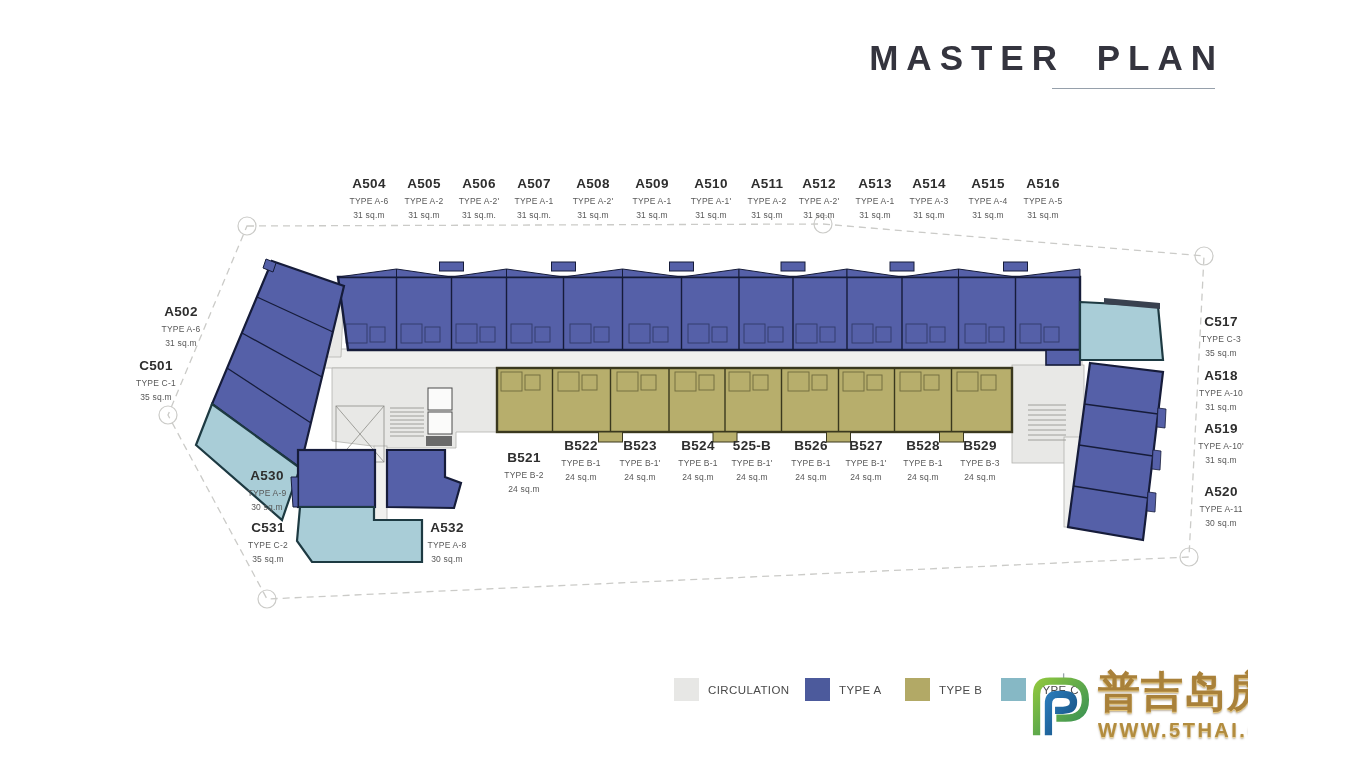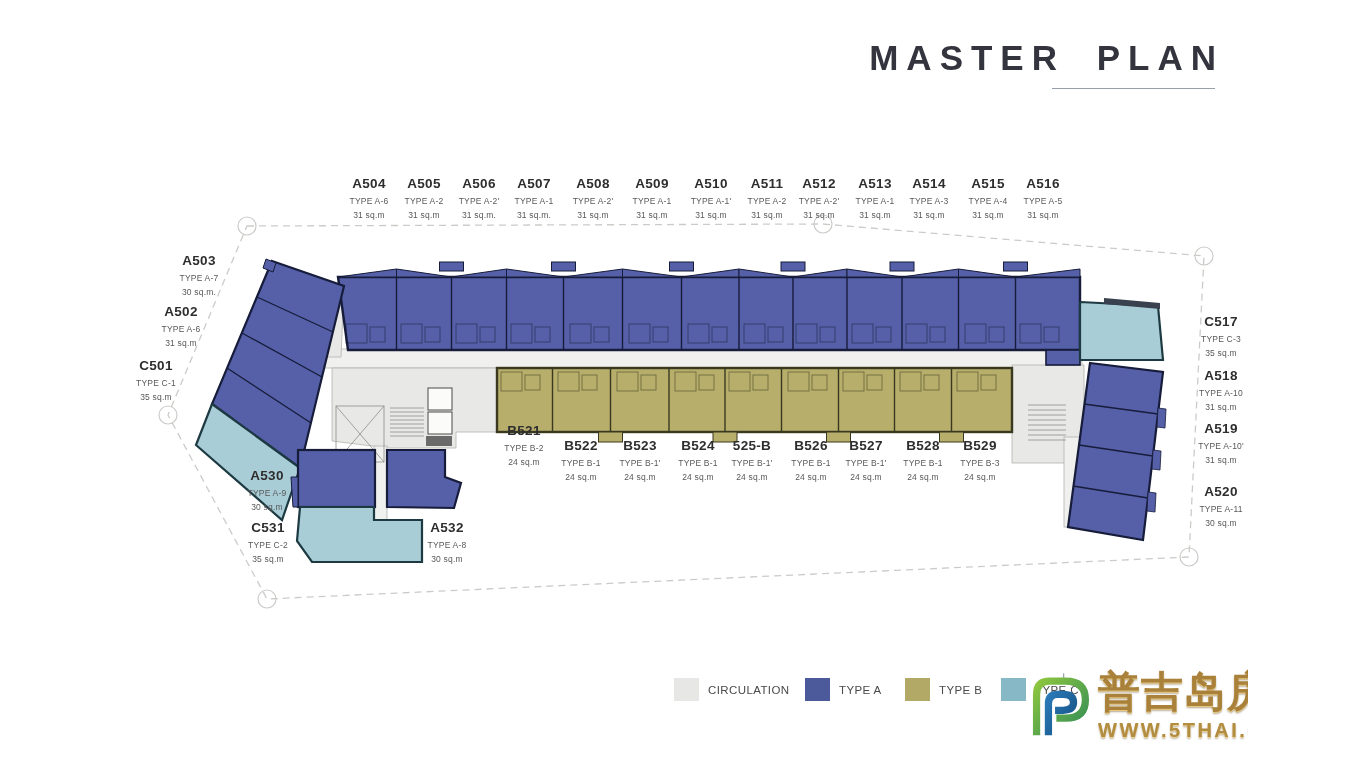--- a/index.html
+++ b/index.html
@@ -283,21 +283,21 @@
       <div class="unit-label" style="left: 938px; top: 176px;">
         <div class="ul-name">A515</div>
         <div class="ul-sub">TYPE A-4</div>
         <div class="ul-sub">31 sq.m</div>
       </div>
       <div class="unit-label" style="left: 993px; top: 176px;">
         <div class="ul-name">A516</div>
         <div class="ul-sub">TYPE A-5</div>
         <div class="ul-sub">31 sq.m</div>
       </div>
-      <div class="unit-label" style="left: 474px; top: 423px;">
+      <div class="unit-label" style="left: 474px; top: 450px;">
         <div class="ul-name">B521</div>
         <div class="ul-sub">TYPE B-2</div>
         <div class="ul-sub">24 sq.m</div>
       </div>
       <div class="unit-label" style="left: 531px; top: 438px;">
         <div class="ul-name">B522</div>
         <div class="ul-sub">TYPE B-1</div>
         <div class="ul-sub">24 sq.m</div>
       </div>
       <div class="unit-label" style="left: 590px; top: 438px;">
@@ -327,25 +327,20 @@
       </div>
       <div class="unit-label" style="left: 873px; top: 438px;">
         <div class="ul-name">B528</div>
         <div class="ul-sub">TYPE B-1</div>
         <div class="ul-sub">24 sq.m</div>
       </div>
       <div class="unit-label" style="left: 930px; top: 438px;">
         <div class="ul-name">B529</div>
         <div class="ul-sub">TYPE B-3</div>
         <div class="ul-sub">24 sq.m</div>
-      </div>
-      <div class="unit-label" style="left: 149px; top: 253px;">
-        <div class="ul-name">A503</div>
-        <div class="ul-sub">TYPE A-7</div>
-        <div class="ul-sub">30 sq.m.</div>
       </div>
       <div class="unit-label" style="left: 131px; top: 304px;">
         <div class="ul-name">A502</div>
         <div class="ul-sub">TYPE A-6</div>
         <div class="ul-sub">31 sq.m</div>
       </div>
       <div class="unit-label" style="left: 106px; top: 358px;">
         <div class="ul-name">C501</div>
         <div class="ul-sub">TYPE C-1</div>
         <div class="ul-sub">35 sq.m</div>

